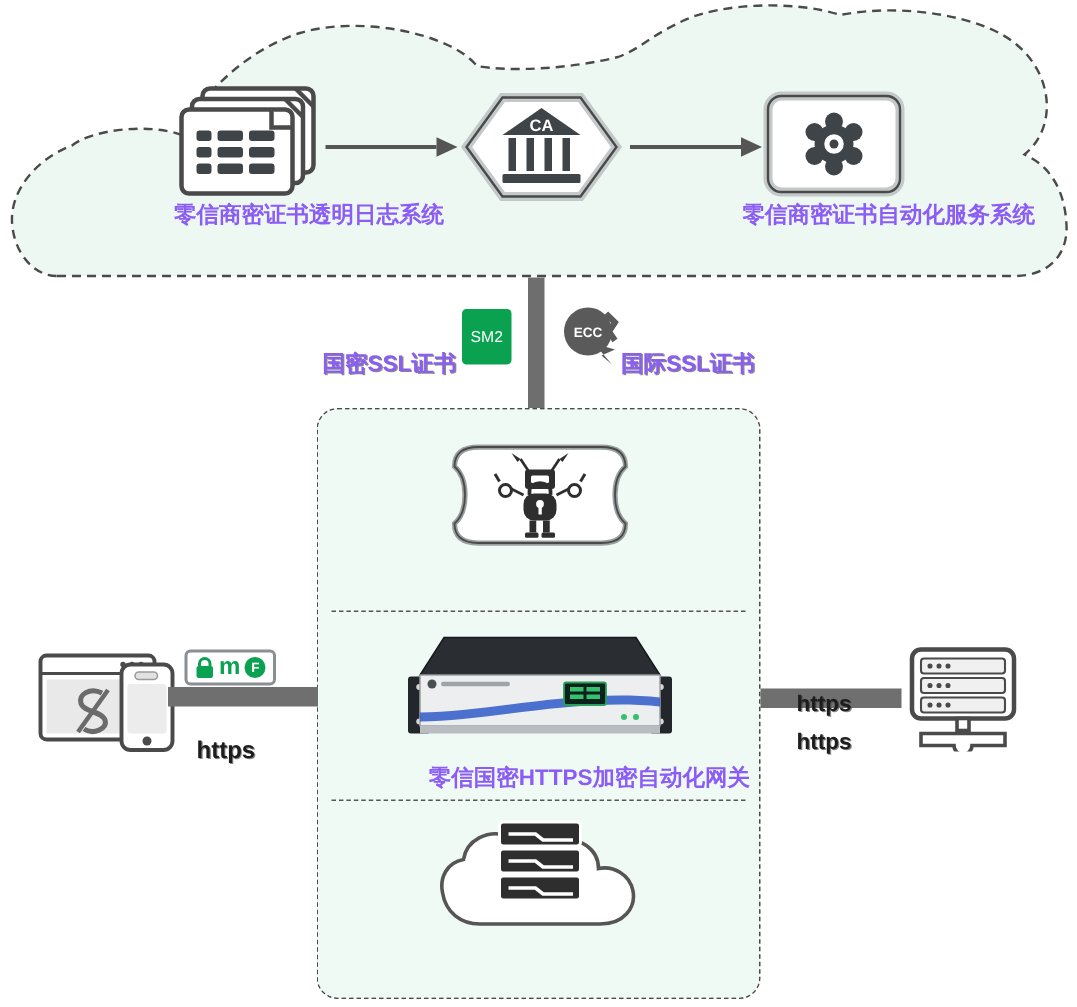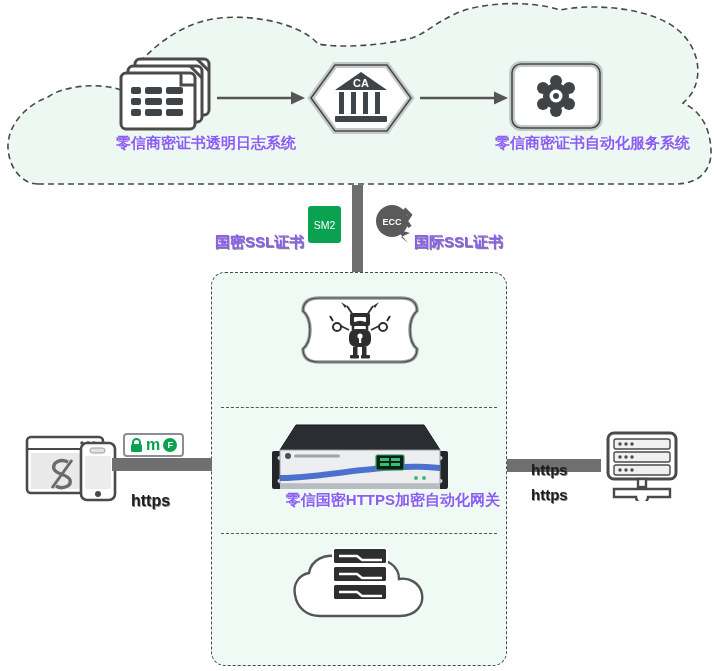--- a/index.html
+++ b/index.html
@@ -160,21 +160,21 @@
     <rect x="116" y="35" width="9" height="3" fill="#35c06e"></rect>
       <rect x="127" y="35" width="9" height="3" fill="#35c06e"></rect>
     <rect x="116" y="40" width="9" height="3" fill="#35c06e"></rect>
       <rect x="127" y="40" width="9" height="3" fill="#35c06e"></rect>
     <circle cx="24" cy="33" r="3" fill="#4a4f54"></circle>
     <rect x="30" y="31.5" width="46" height="3" rx="1.5" fill="#9fa4a8"></rect>
     <circle cx="152" cy="55" r="2" fill="#35c06e"></circle>
       <circle cx="160" cy="55" r="2" fill="#35c06e"></circle>
     <rect x="16" y="61" width="160" height="5" fill="#b9bdc1"></rect>
   </svg>
-  <div class="abs lbl" style="left:220px;top:491px;width:280px">零信国密HTTPS加密自动化网关</div>
+  <div class="abs lbl" style="left:220px;top:509px;width:280px">零信国密HTTPS加密自动化网关</div>
 
   <svg class="abs" style="left:292px;top:544px" width="136" height="80" viewBox="0 0 136 80">
     <path d="M28 72 H108 C124 72 132 61 130 50 C128 39 117 33 107 35 C107 22 94 13 81 17
              C74 6 54 4 46 13 C33 9 19 16 17 29 C6 31 1 41 3 51 C5 64 15 72 28 72 Z" fill="#fff" stroke="#555" stroke-width="2.4"></path>
     <g>
       <rect x="41" y="4" width="54" height="16" rx="2.5" fill="#2e2e2e" stroke="#fff" stroke-width="2"></rect>
       <path d="M47 12 h18 l5 4 h20" stroke="#fff" stroke-width="2.4" fill="none"></path>
       <rect x="41" y="22" width="54" height="16" rx="2.5" fill="#2e2e2e" stroke="#fff" stroke-width="2"></rect>
       <path d="M47 30 h18 l5 4 h20" stroke="#fff" stroke-width="2.4" fill="none"></path>
       <rect x="41" y="40" width="54" height="16" rx="2.5" fill="#2e2e2e" stroke="#fff" stroke-width="2"></rect>

